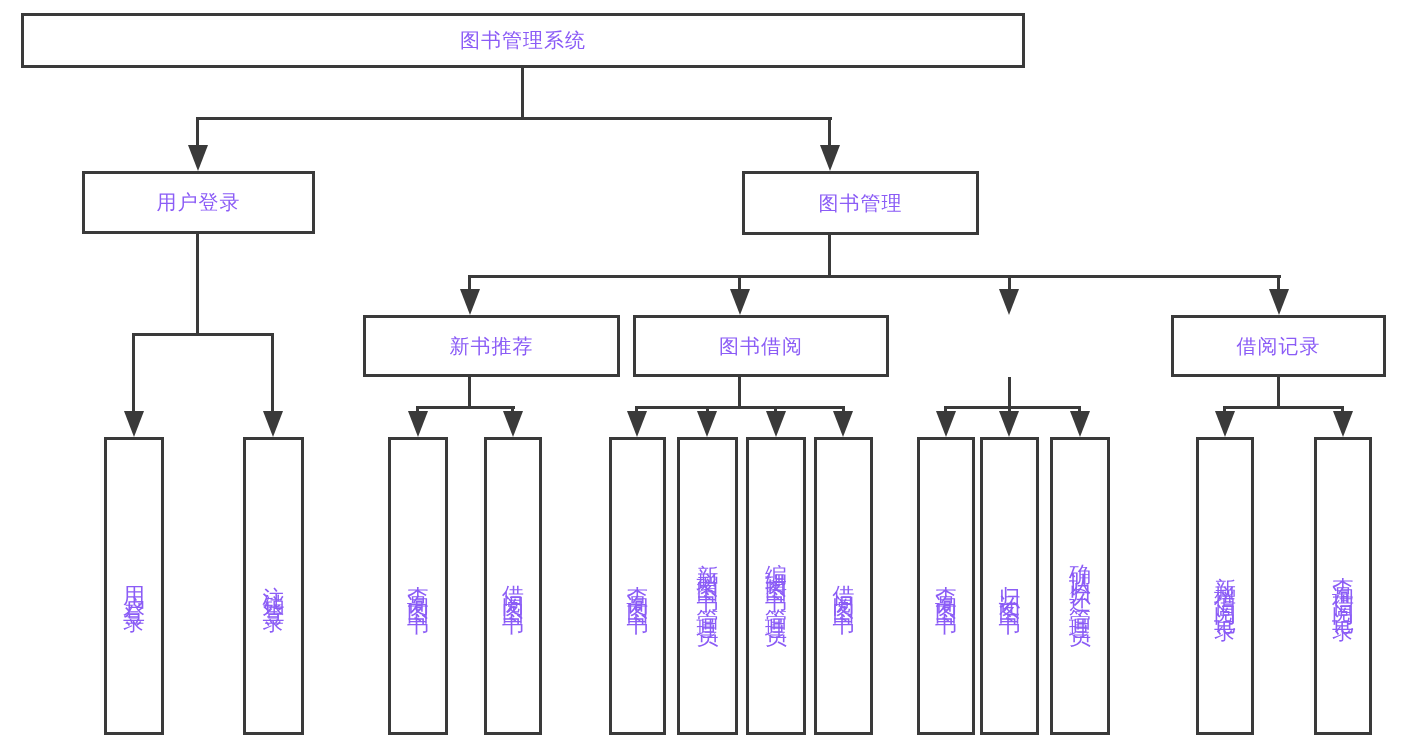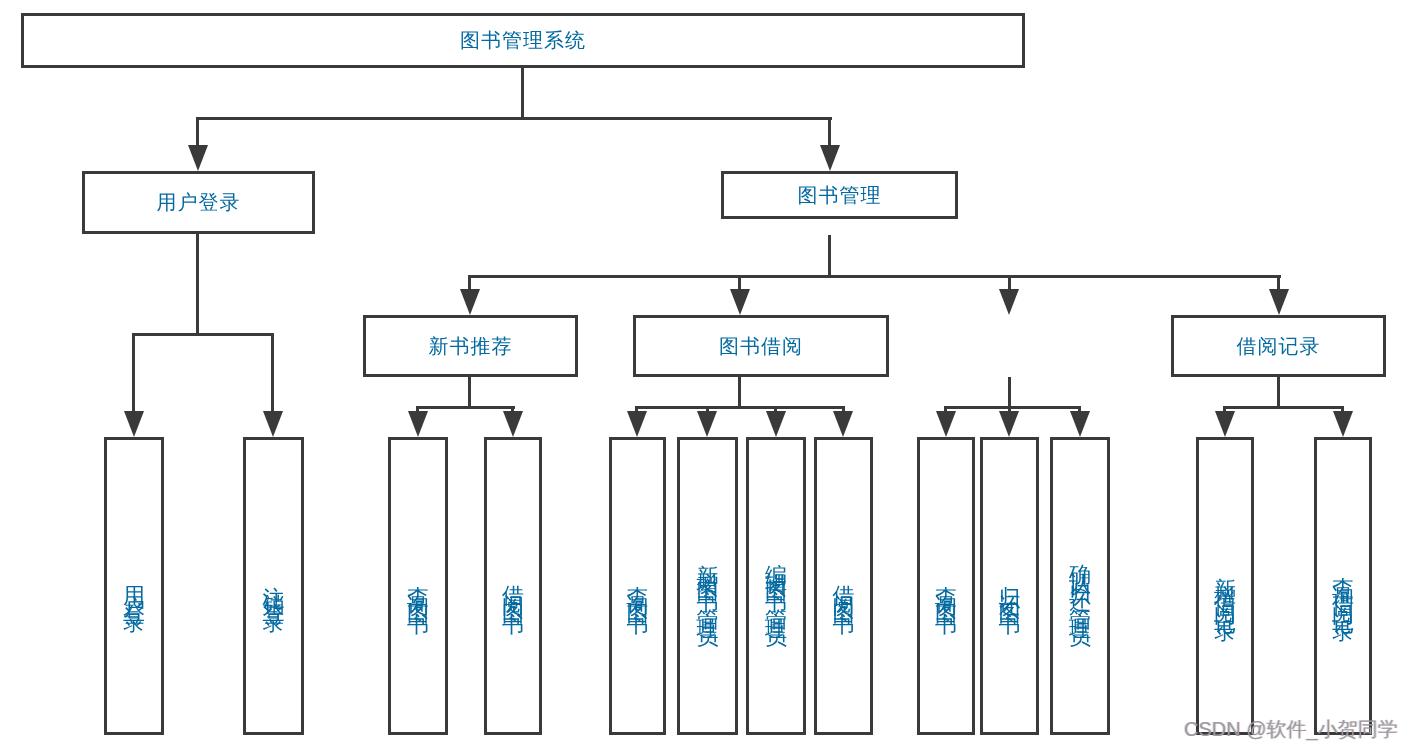--- a/index.html
+++ b/index.html
@@ -4,21 +4,21 @@
 <style>
   html,body { margin:0; padding:0; background:#ffffff; }
   .canvas {
     position:relative; width:1405px; height:747px; background:#ffffff;
     font-family:"Liberation Sans","DejaVu Sans",sans-serif; overflow:hidden;
   }
   .node {
     position:absolute; box-sizing:border-box;
     border:3px solid #3a3a3a; background:#ffffff;
     display:flex; align-items:center; justify-content:center;
-    color:#0369a1;
+    color:#8b5cf6;
   }
   .node .lbl { letter-spacing:1px; }
   .root-node  { font-size:20px; }
   .branch-node{ font-size:20px; }
   .leaf-node  {
     writing-mode:vertical-rl; text-orientation:mixed;
     font-size:22px; letter-spacing:9px; line-height:1;
   }
   .l  { position:absolute; background:#3a3a3a; }
   .v  { width:3px; }
@@ -39,25 +39,25 @@
 
 <div class="canvas">
 
   <div class="node root-node" style="left:21px;top:13px;width:1004px;height:55px">
     <span class="lbl">图书管理系统</span>
   </div>
 
   <div class="node branch-node" style="left:82px;top:171px;width:233px;height:63px">
     <span class="lbl">用户登录</span>
   </div>
-  <div class="node branch-node" style="left:721px;top:171px;width:237px;height:48px">
+  <div class="node branch-node" style="left:742px;top:171px;width:237px;height:64px">
     <span class="lbl">图书管理</span>
   </div>
 
-  <div class="node branch-node" style="left:363px;top:315px;width:215px;height:62px">
+  <div class="node branch-node" style="left:363px;top:315px;width:257px;height:62px">
     <span class="lbl">新书推荐</span>
   </div>
   <div class="node branch-node" style="left:633px;top:315px;width:256px;height:62px">
     <span class="lbl">图书借阅</span>
   </div>
   <div class="node branch-node" style="left:1171px;top:315px;width:215px;height:62px">
     <span class="lbl">借阅记录</span>
   </div>
 
   <div class="node leaf-node" style="left:104px;top:437px;width:60px;height:298px">
@@ -152,15 +152,14 @@
   <div class="l v" style="left:1078px;top:406px;height:8px"></div>
   <div class="arr" style="left:1070px;top:411px"></div>
 
   <div class="l v" style="left:1277px;top:377px;height:31px"></div>
   <div class="l h" style="left:1223px;top:406px;width:121px"></div>
   <div class="l v" style="left:1223px;top:406px;height:8px"></div>
   <div class="arr" style="left:1215px;top:411px"></div>
   <div class="l v" style="left:1341px;top:406px;height:8px"></div>
   <div class="arr" style="left:1333px;top:411px"></div>
 
-  <div class="watermark">CSDN @软件_小贺同学</div>
 
 </div>
 
 </body></html>

